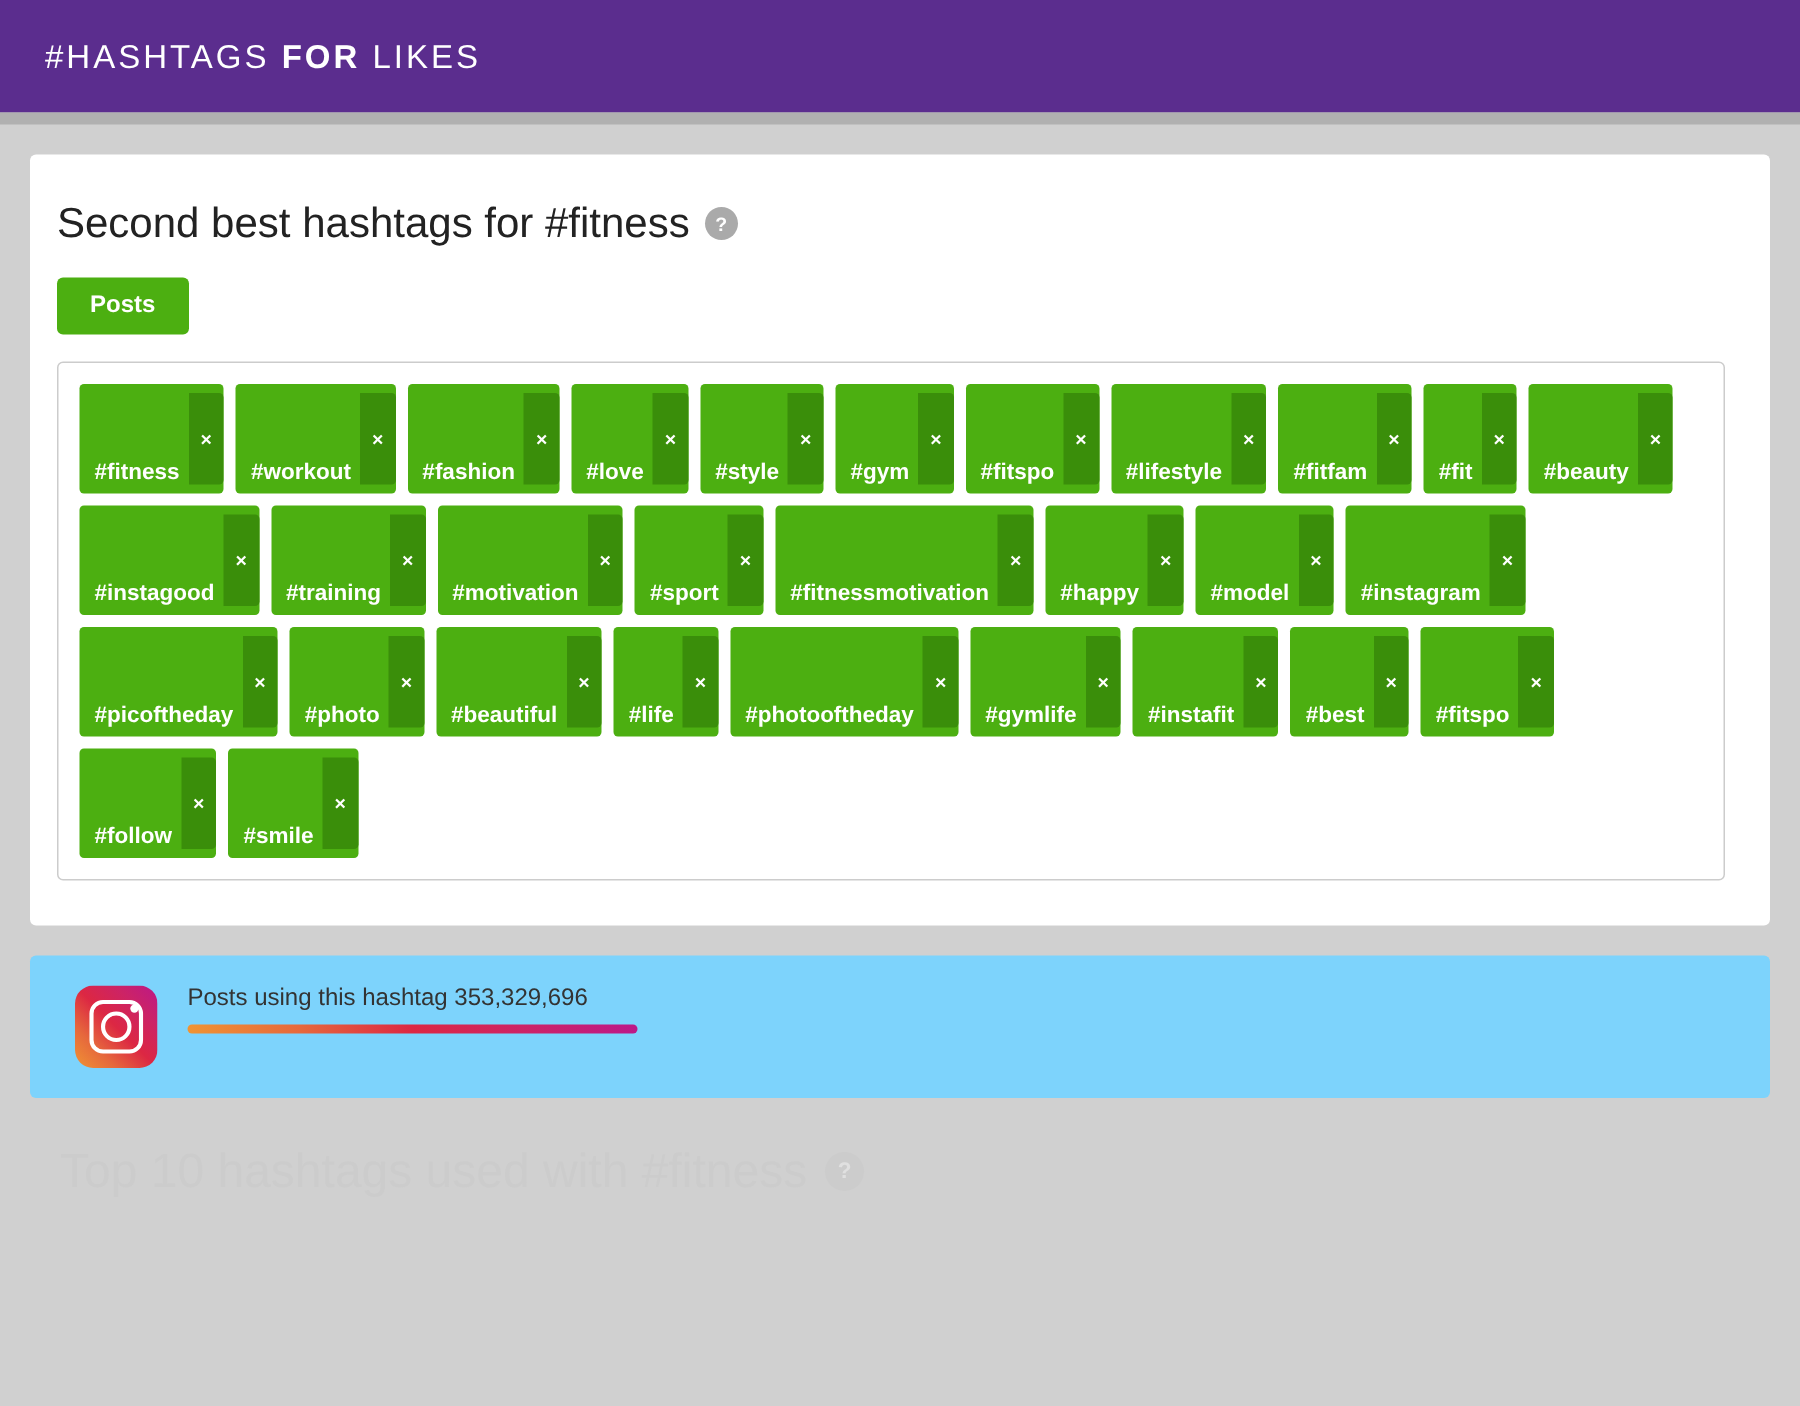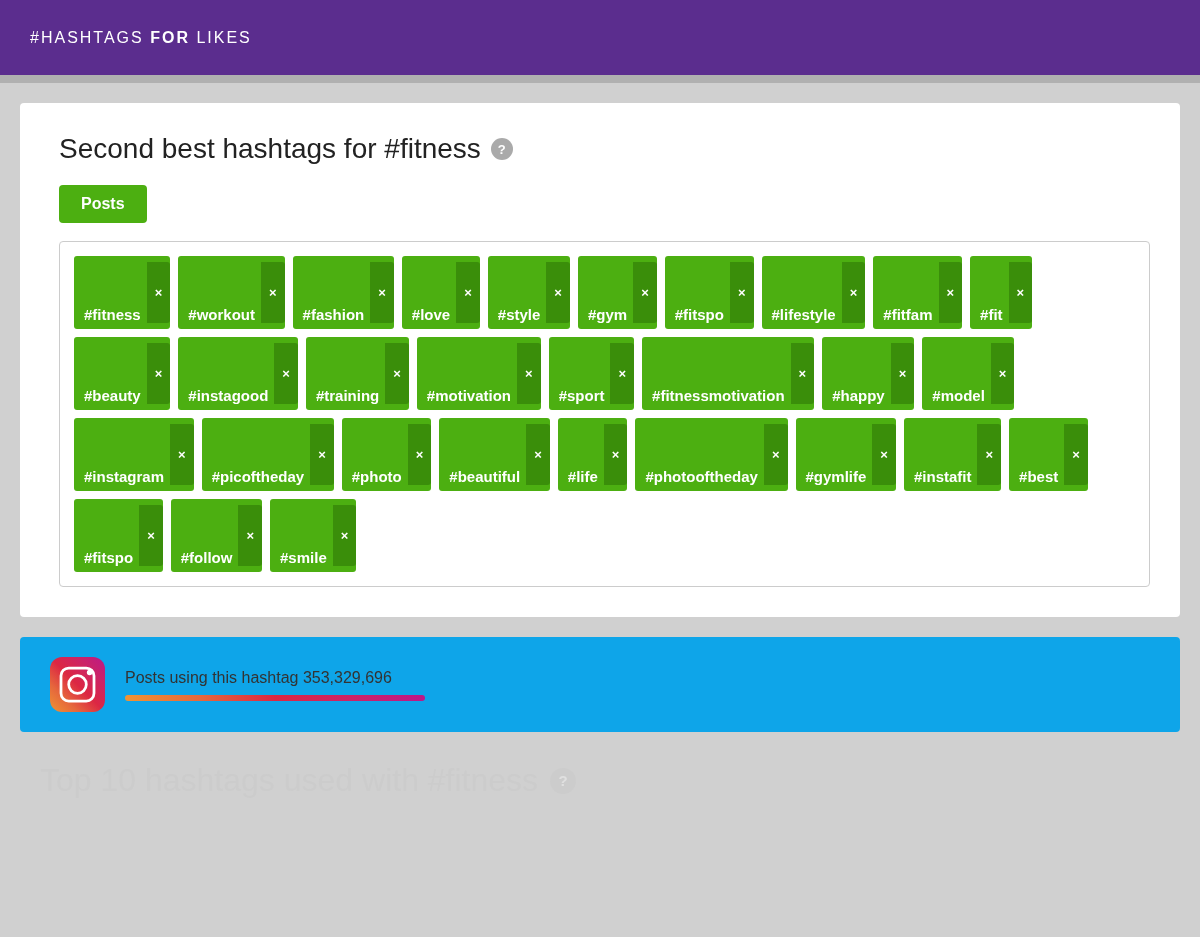--- a/index.html
+++ b/index.html
@@ -13,21 +13,21 @@
     .header {
       background-color: #5b2d8e;
       padding: 0 30px;
       height: 75px;
       display: flex;
       align-items: center;
       justify-content: space-between;
     }
     .header-title {
       color: white;
-      font-size: 16px;
+      font-size: 22px;
       font-weight: 300;
       letter-spacing: 2px;
       text-transform: uppercase;
     }
     .header-title .bold {
       font-weight: 700;
     }
     .get-started-btn {
       background-color: #2ecc40;
       color: white;
@@ -47,21 +47,21 @@
 
     
     .main-content {
       padding: 20px 20px;
     }
 
     
     .card {
       background: white;
       border-radius: 4px;
-      padding: 30px 30px 30px 39px;
+      padding: 30px 30px 30px 18px;
       margin-bottom: 20px;
     }
 
     .card-title {
       font-size: 28px;
       font-weight: 400;
       color: #222;
       margin-bottom: 20px;
       display: flex;
       align-items: center;
@@ -133,26 +133,25 @@
       font-weight: bold;
       border-radius: 0 3px 3px 0;
       line-height: 1;
       align-self: stretch;
       display: flex;
       align-items: center;
     }
 
     
     .stats-section {
-      background: #0ea5e9;
+      background: #7dd3fc;
       border-radius: 4px;
       padding: 20px 30px;
       margin-bottom: 15px;
       display: flex;
-      align-items: center;
       gap: 20px;
     }
 
     .instagram-logo {
       width: 55px;
       height: 55px;
       flex-shrink: 0;
     }
 
     .stats-info {

